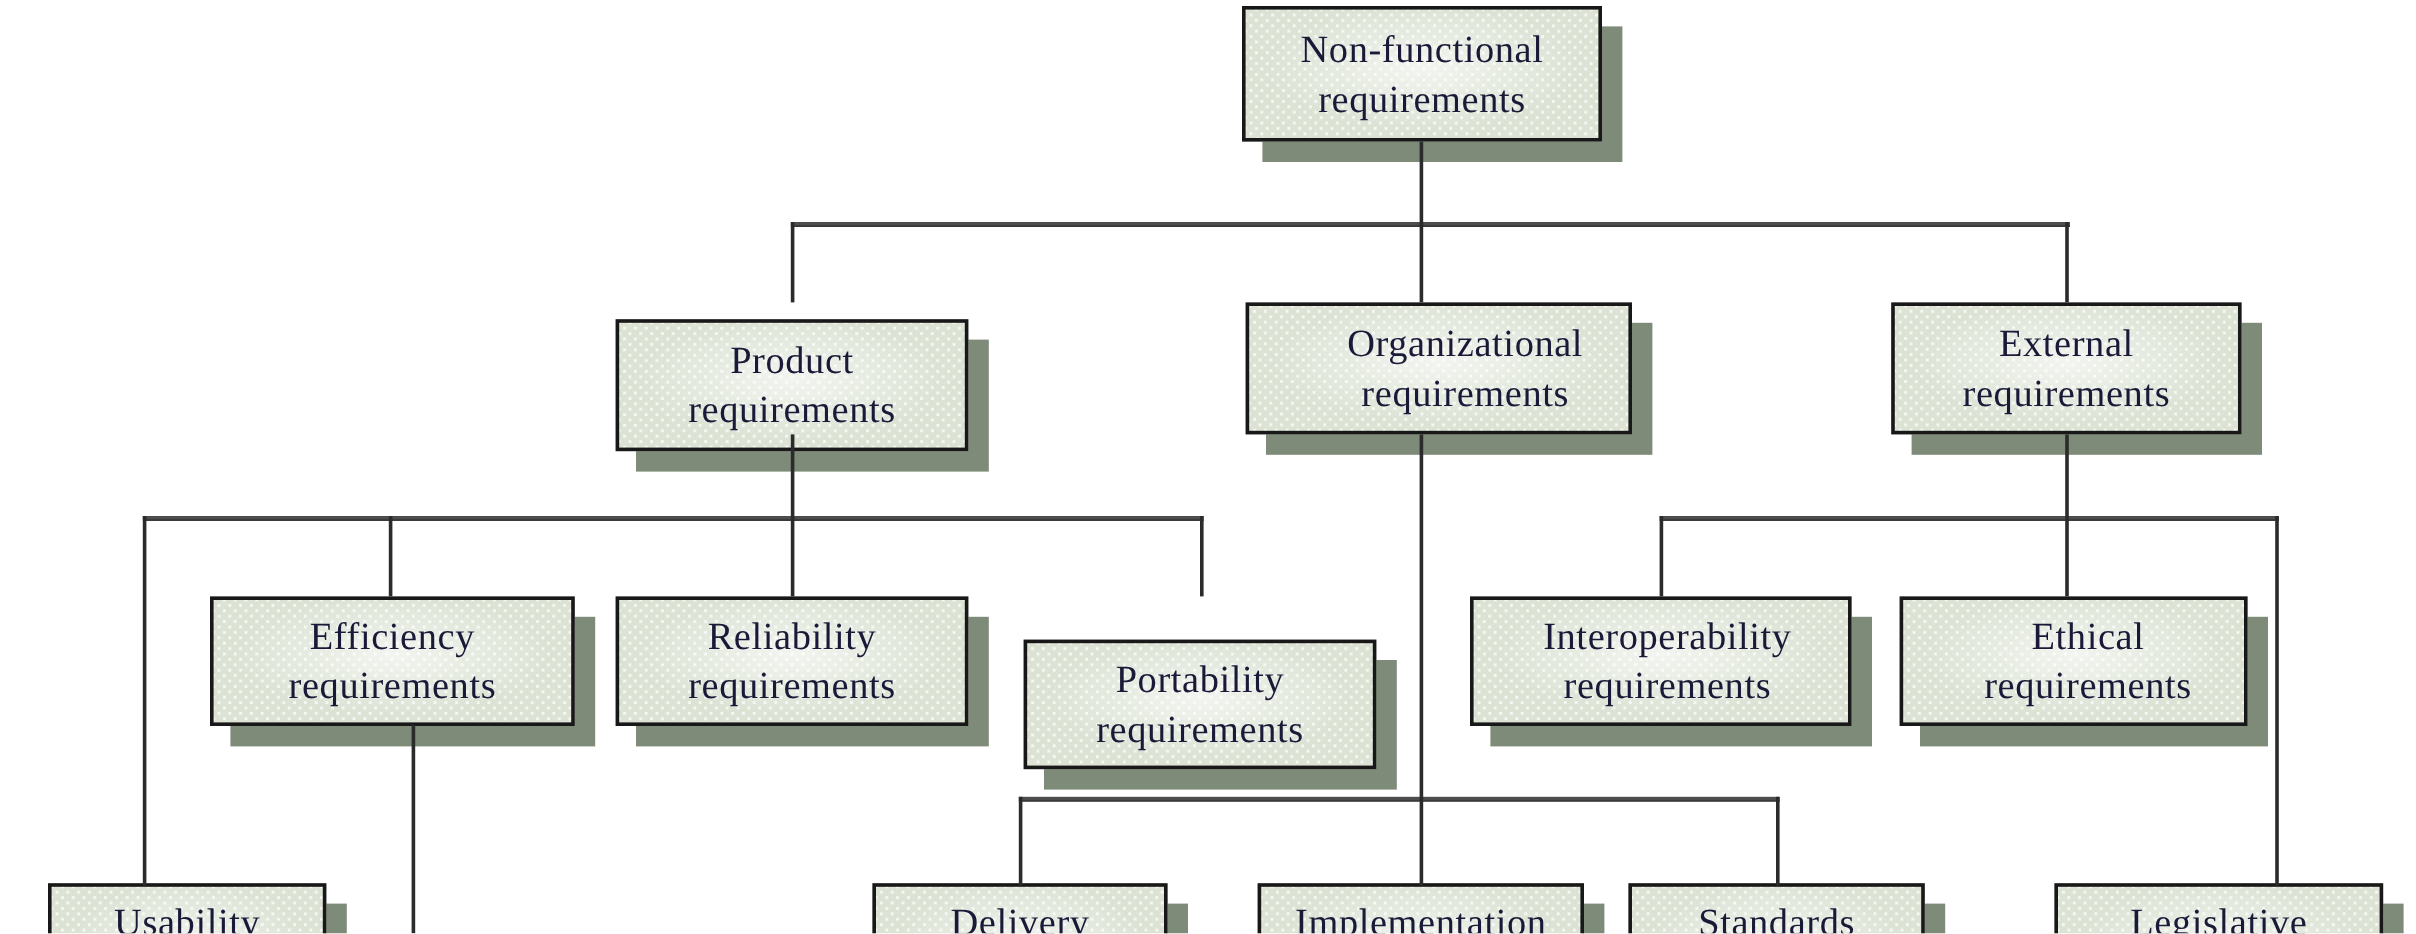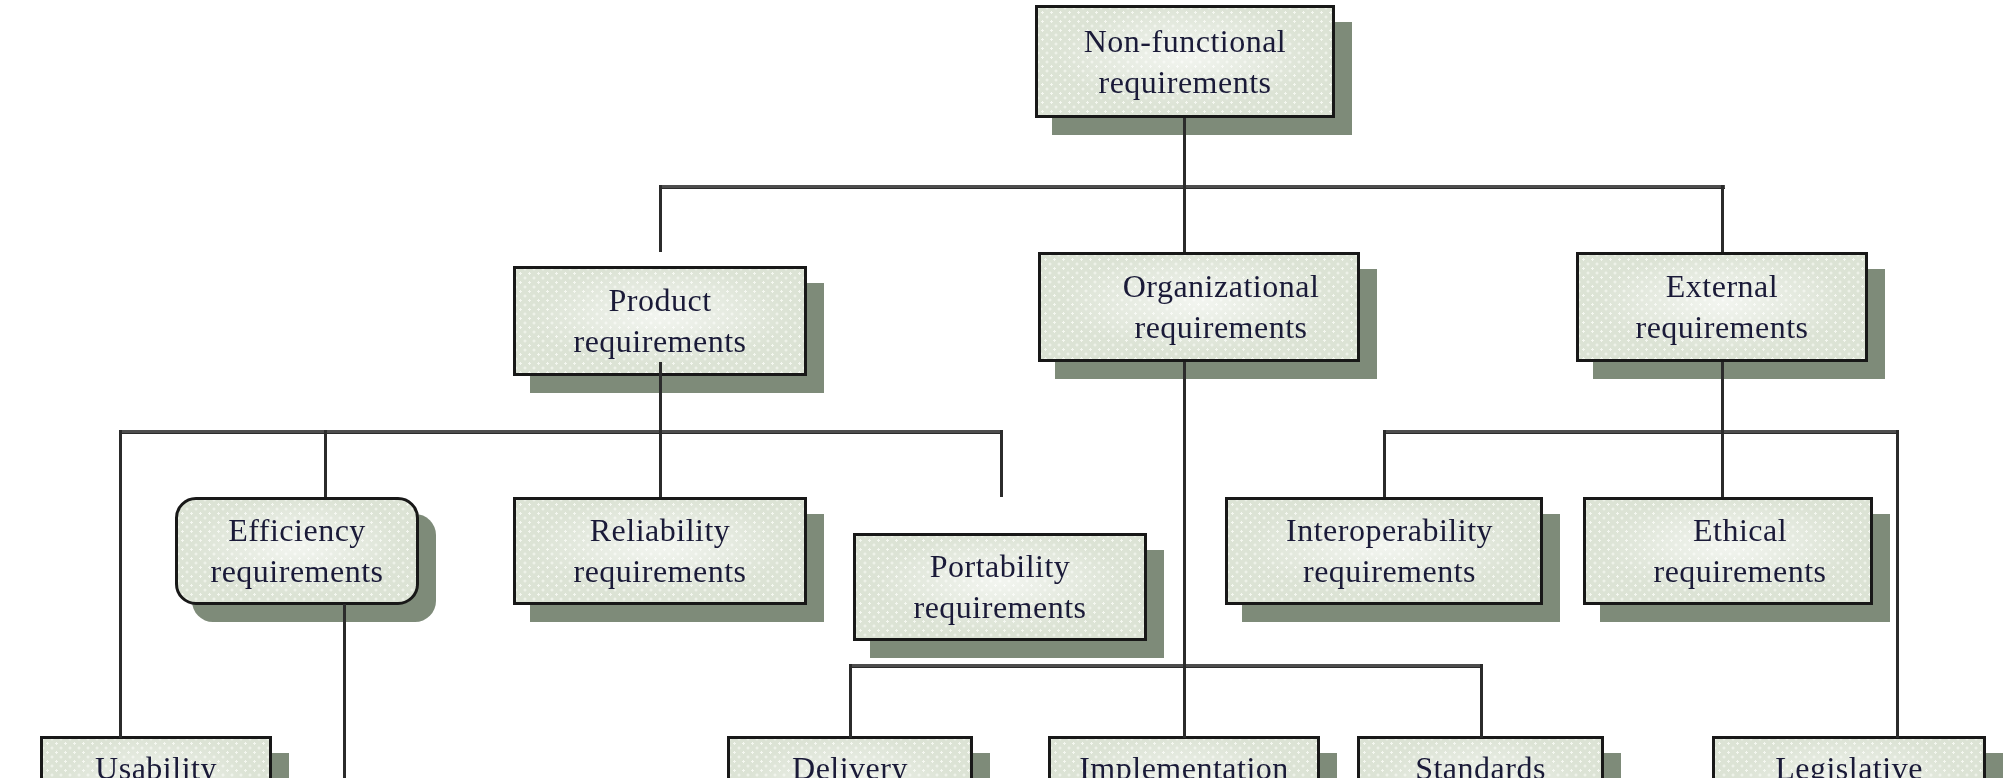--- a/index.html
+++ b/index.html
@@ -97,21 +97,21 @@
   <div class="node" style="left:1038px; top:252px; width:322px; height:110px;padding-left:44px;">
     <span>Organizational</span>
     <span>requirements</span>
   </div>
 
   <div class="node" style="left:1576px; top:252px; width:292px; height:110px;">
     <span>External</span>
     <span>requirements</span>
   </div>
 
-  <div class="node" style="left:175px; top:497px; width:244px; height:108px;border-radius:21px;">
+  <div class="node" style="left:175px; top:497px; width:304px; height:108px;">
     <span>Efficiency</span>
     <span>requirements</span>
   </div>
 
   <div class="node" style="left:513px; top:497px; width:294px; height:108px;">
     <span>Reliability</span>
     <span>requirements</span>
   </div>
 
   <div class="node" style="left:853px; top:497px; width:294px; height:108px;margin-top:36px;">

